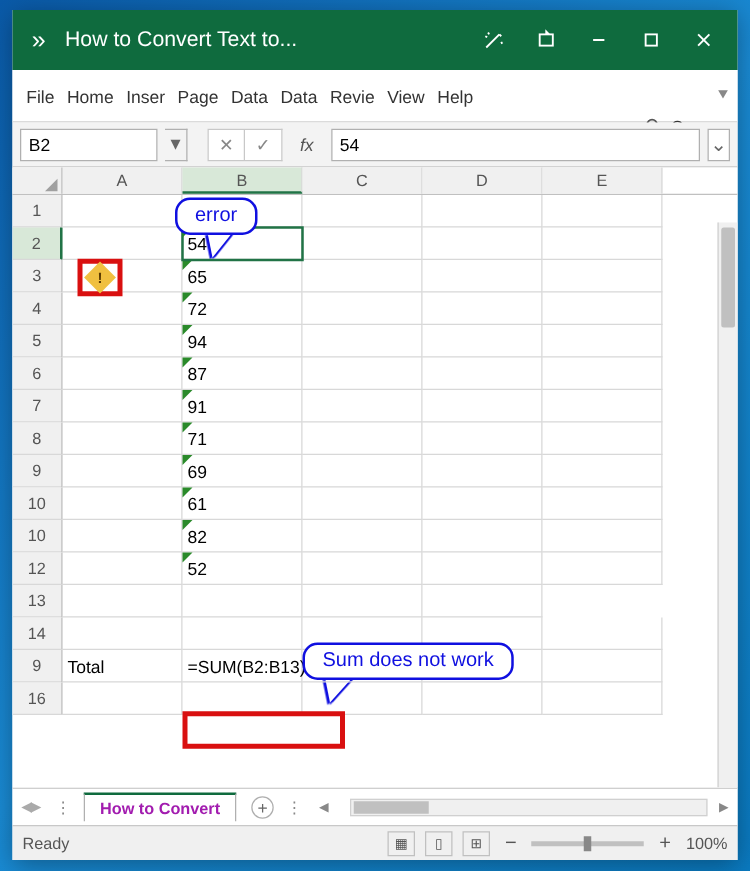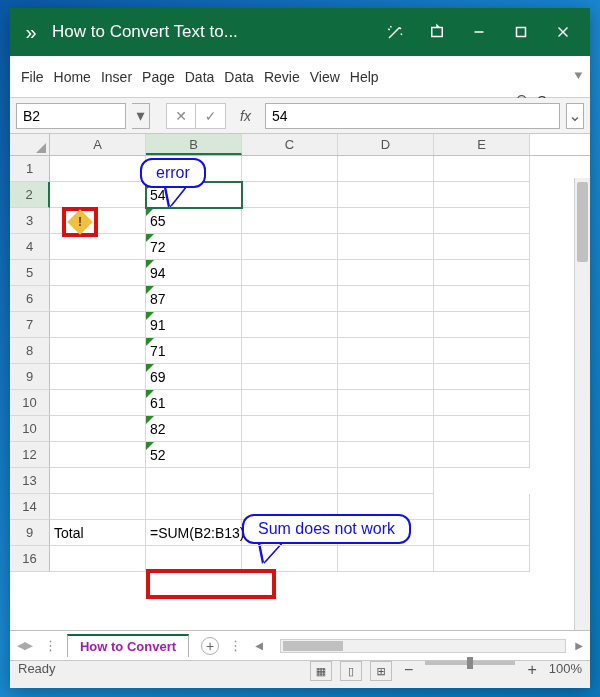--- a/index.html
+++ b/index.html
@@ -50,21 +50,21 @@
 .tail.t2 { left:250px; top:386px; border-top:20px solid #fff; border-left:4px solid transparent; border-right:18px solid transparent; filter: drop-shadow(-2px 2px 0 #1010e0) drop-shadow(2px 0 0 #1010e0);}
 .red-box { position:absolute; left:136px; top:413px; width:130px; height:30px; border:4px solid #d91010; z-index:5; pointer-events:none; }
 .tabstrip { height: 30px; border-top:1px solid #c0c0c0; background:#fff; display:flex; align-items:center; padding: 0 4px; gap:6px; font-size:13px; }
 .ts-nav { color:#aaa; cursor:pointer; padding:0 3px; font-size:11px; letter-spacing:-2px;}
 .sheet-tab { padding: 3px 12px; border:1px solid #b0b0b0; border-bottom:none; background:#fff; color:#a21caf; font-weight:bold; border-top:2px solid #0f6b3e; cursor:pointer; }
 .ts-add { width:18px; height:18px; border:1px solid #b0b0b0; border-radius:50%; display:flex; align-items:center; justify-content:center; color:#666; cursor:pointer; margin-left:6px; font-size:14px;}
 .ts-dots { color:#888; cursor:pointer; padding:0 4px;}
 .hscroll { flex:1; height:14px; background:#f0f0f0; border:1px solid #d0d0d0; margin-left:8px; position:relative; }
 .hthumb { position:absolute; left:2px; top:1px; height:10px; width:60px; background:#c0c0c0; }
 .harrow { width:14px; text-align:center; color:#888; font-size:10px; cursor:pointer;}
-.statusbar { height: 28px; background: #f0f0f0; border-top:1px solid #c8c8c8; display:flex; align-items:flex-start; padding:0 8px; font-size:13px; color:#555; gap:8px;}
+.statusbar { height: 28px; background: #f0f0f0; border-top:1px solid #c8c8c8; display:flex; align-items:center; padding:0 8px; font-size:13px; color:#555; gap:8px;}
 .sb-spacer { flex:1; }
 .view-btn { width:22px; height:20px; border:1px solid #c0c0c0; display:flex; align-items:center; justify-content:center; cursor:pointer; font-size:11px;}
 .zoom-slider { width:90px; height:4px; background:#c0c0c0; position:relative; }
 .zoom-thumb { position:absolute; left:42px; top:-4px; width:6px; height:12px; background:#888; }
 .zoom-btn { cursor:pointer; padding:0 4px; color:#555; font-size:16px;}
 </style>
 </head>
 <body>
 
 <div class="window">

